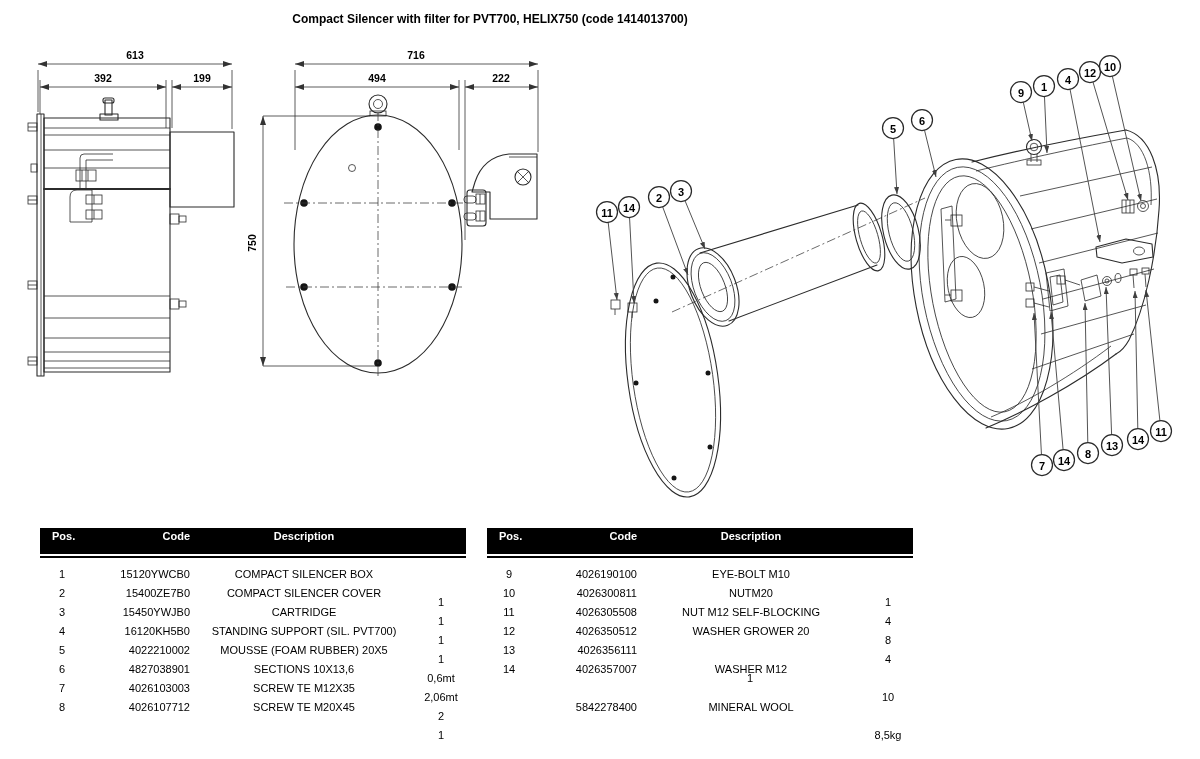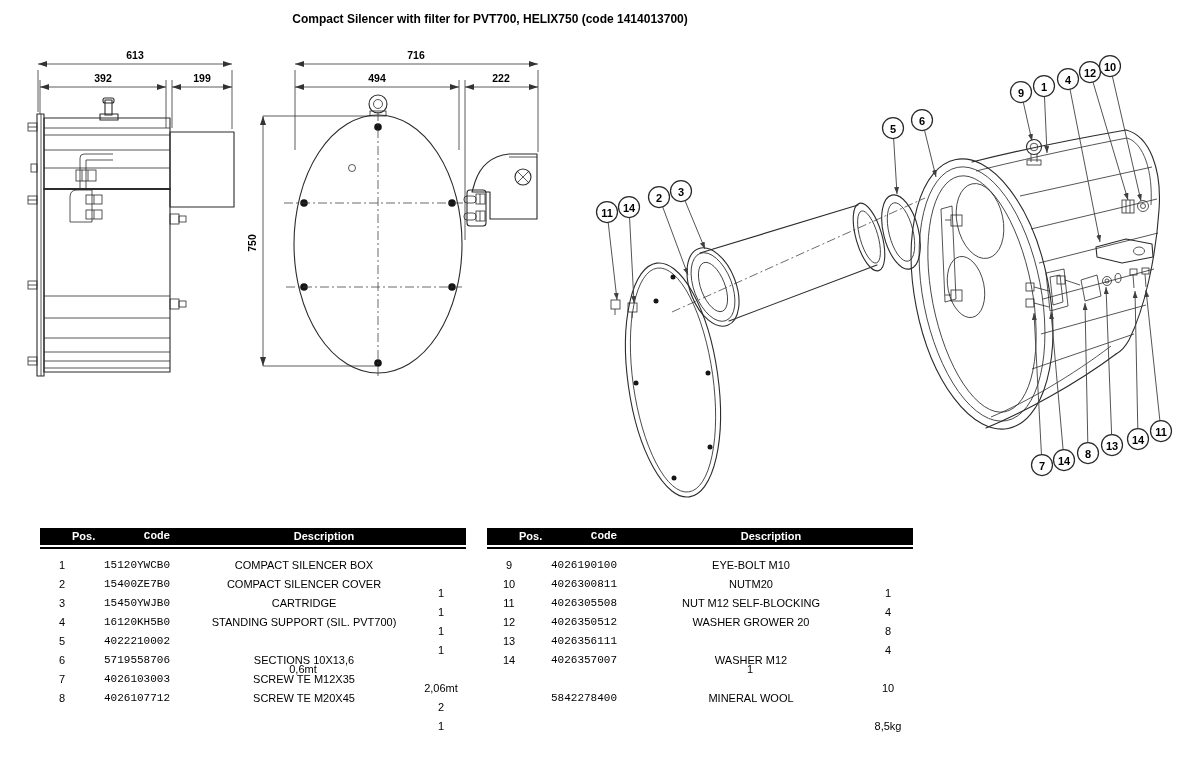--- a/index.html
+++ b/index.html
@@ -19,27 +19,27 @@
   .dimtxt{font:bold 10.5px "Liberation Sans",sans-serif;fill:var(--txt);text-anchor:middle;}
   .dashdot{stroke:#3a3a3a;stroke-width:0.75;stroke-dasharray:9 3 2 3;fill:none;}
   .fillb{fill:#151515;stroke:none;}
   .leader{stroke:#3f3f3f;stroke-width:0.9;fill:none;}
   .callout-circle{fill:#fff;stroke:#2a2a2a;stroke-width:1.25;}
   .callout-num{font:bold 11px "Liberation Sans",sans-serif;fill:var(--txt);
         text-anchor:middle;dominant-baseline:central;}
   
   .parts-table{position:absolute;width:426px;font-size:11px;color:var(--txt);}
   .thead{display:grid;grid-template-columns:44px 106px 226px 50px;background:var(--th-bg);
-        color:var(--th-fg);font-weight:bold;height:17px;line-height:17px;padding-left:20px;}
+        color:var(--th-fg);font-weight:bold;height:26px;line-height:17px;}
   .thead-rule{height:2px;background:#000;margin-top:2px;}
   .tbody{margin-top:7px;}
   .trow{display:grid;grid-template-columns:44px 106px 226px 50px;height:19px;line-height:19px;}
   .c0{text-align:center;}
   .thead .c0{text-align:left;padding-left:12px;}
-  .c1{text-align:center;font-family:Liberation Mono, monospace;}
+  .c1{text-align:right;}
   .c2{text-align:center;padding-left:2px;}
   .c3{text-align:center;margin-top:28px;}
   .thead .c3{text-align:right;padding-right:3px;}
 </style>
 </head>
 <body>
 
 <div class="page">
 
   <div class="page-title">Compact Silencer with filter for PVT700, HELIX750 (code 1414013700)</div>
@@ -395,25 +395,26 @@
         </div>
         <div class="trow">
           <span class="tc c0">4</span>
           <span class="tc c1">16120KH5B0</span>
           <span class="tc c2">STANDING SUPPORT (SIL. PVT700)</span>
           <span class="tc c3">1</span>
         </div>
         <div class="trow">
           <span class="tc c0">5</span>
           <span class="tc c1">4022210002</span>
+          <span class="tc c2">MOUSSE (FOAM RUBBER) 20X5</span>
           <span class="tc c3">0,6mt</span>
         </div>
         <div class="trow">
           <span class="tc c0">6</span>
-          <span class="tc c1">5719558706</span>
+          <span class="tc c1">4827038901</span>
           <span class="tc c2">SECTIONS 10X13,6</span>
           <span class="tc c3">2,06mt</span>
         </div>
         <div class="trow">
           <span class="tc c0">7</span>
           <span class="tc c1">4026103003</span>
           <span class="tc c2">SCREW TE M12X35</span>
           <span class="tc c3">2</span>
         </div>
         <div class="trow">

